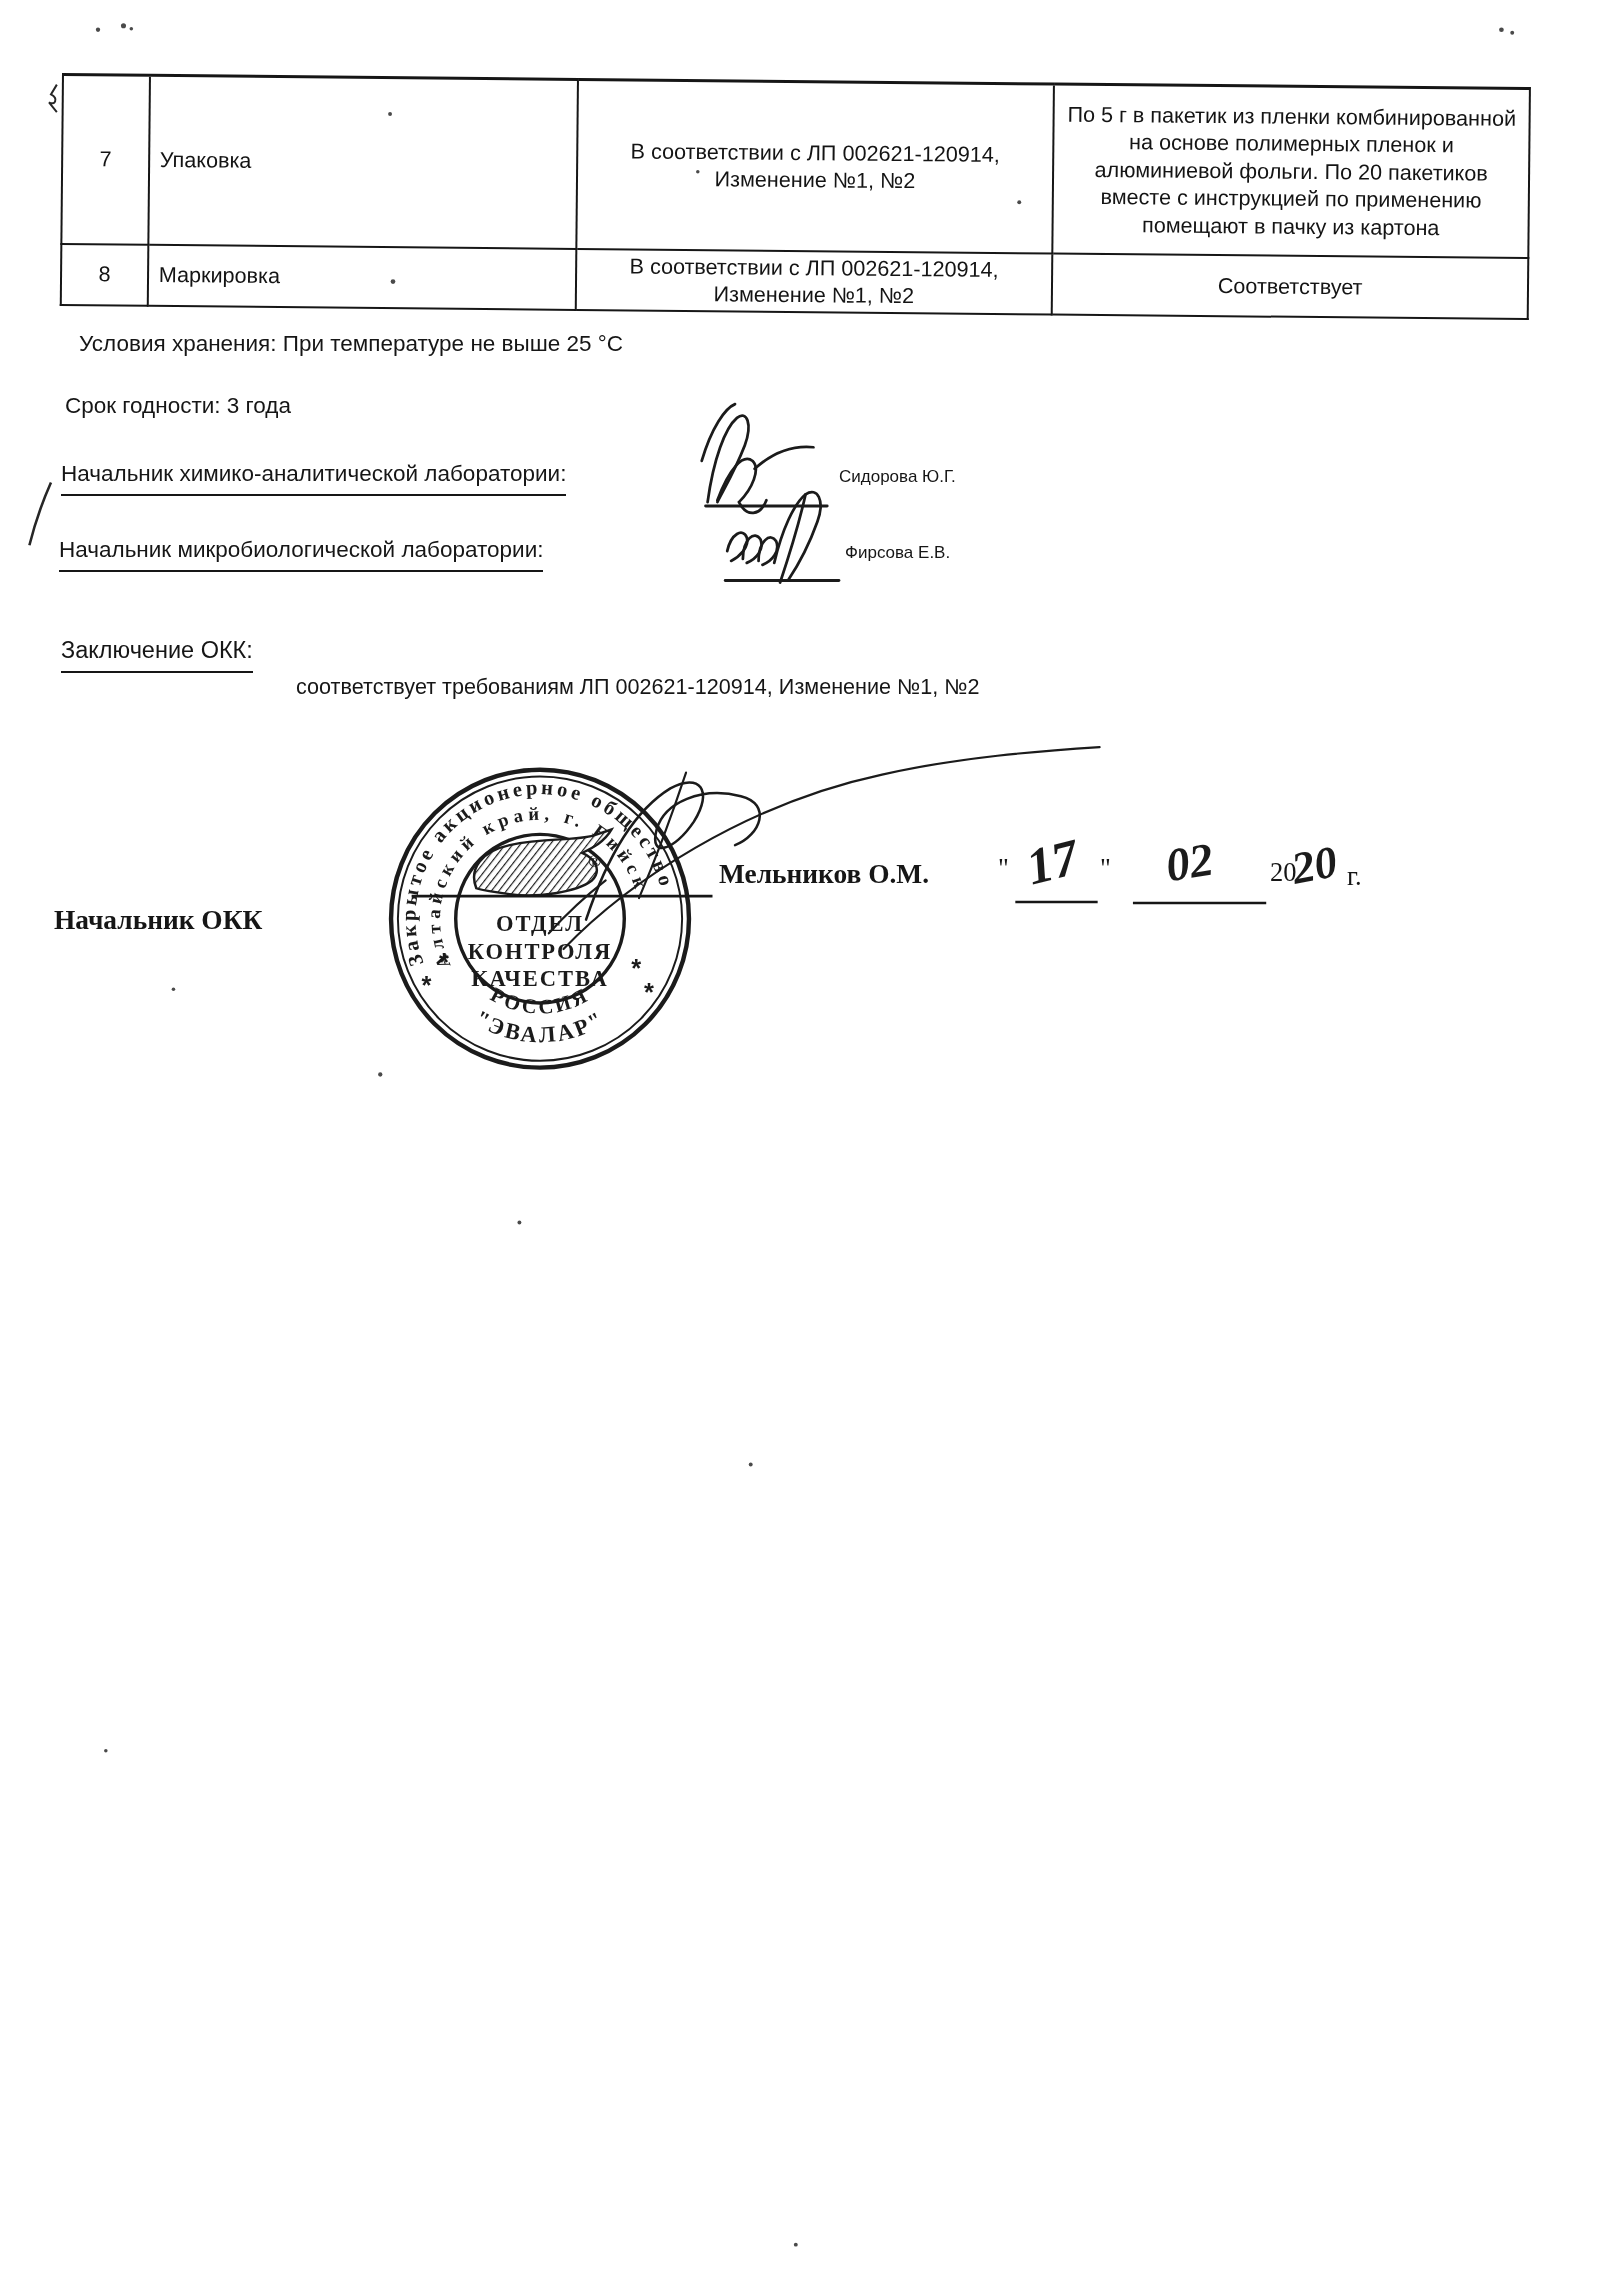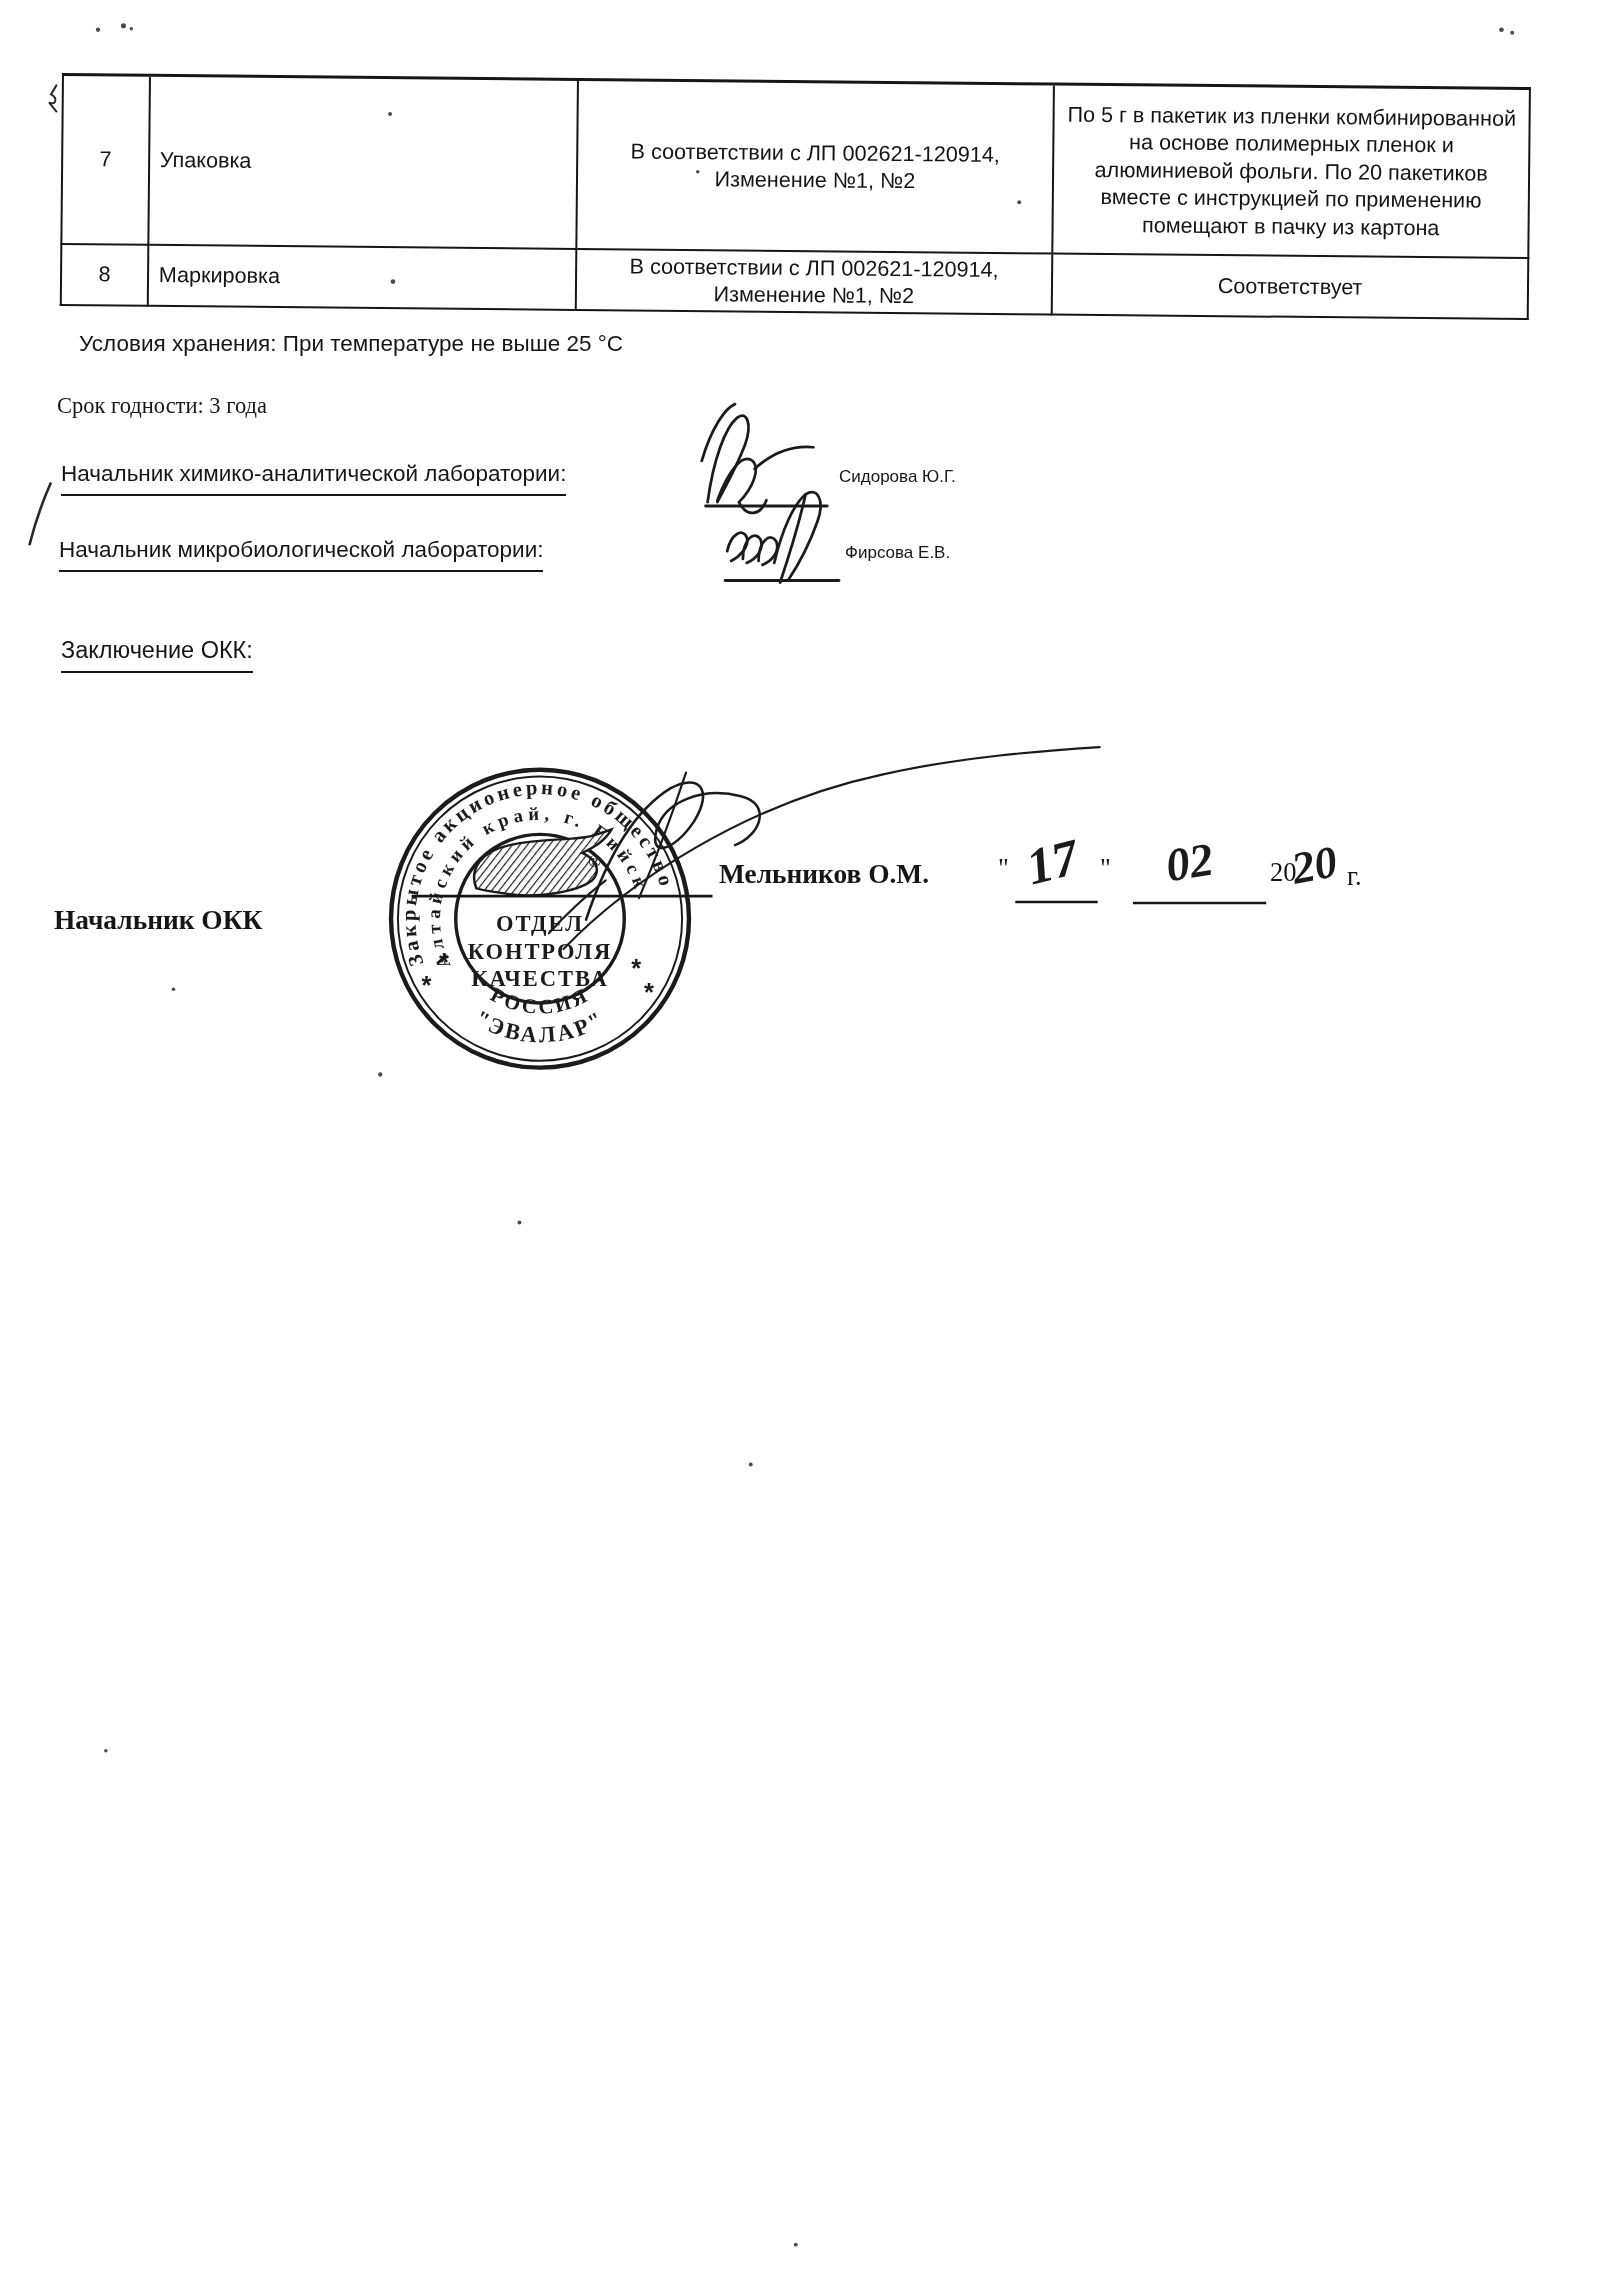--- a/index.html
+++ b/index.html
@@ -56,29 +56,30 @@
     <tr class="r8">
       <td class="c-num">8</td>
       <td class="c-name">Маркировка</td>
       <td class="c-mid">В соответствии с ЛП 002621-120914, Изменение №1, №2</td>
       <td class="c-res">Соответствует</td>
     </tr>
   </tbody>
     </table>
 
   <div class="line" style="left:79px;top:331px;">Условия хранения: При температуре не выше 25 °С</div>
-  <div class="line" style="left:57px;top:393px;font-family:Liberation Serif, serif;">Срок годности: 3 года</div>
+  <div class="line" style="left:65px;top:393px;">Срок годности: 3 года</div>
 
   <div class="btitle" style="left:61px;top:461px;">Начальник химико-аналитической лаборатории:</div>
   <div class="sig-name" style="left:839px;top:467px;">Сидорова Ю.Г.</div>
 
   <div class="btitle" style="left:59px;top:537px;">Начальник микробиологической лаборатории:</div>
   <div class="sig-name" style="left:845px;top:543px;">Фирсова Е.В.</div>
 
   <div class="btitle" style="left:61px;top:637px;font-size:23.5px;">Заключение ОКК:</div>
+  <div class="concl-line" style="left:296px;top:674px;">соответствует требованиям  ЛП 002621-120914, Изменение №1, №2</div>
 
   <div class="okk-title serifb" style="left:54px;top:874px;">Начальник ОКК</div>
   <div class="okk-name serifb" style="left:719px;top:859px;">Мельников О.М.</div>
 
   <div class="date-print" style="left:998px;top:853px;">"</div>
   <div class="date-print" style="left:1100px;top:853px;">"</div>
   <div class="date-print" style="left:1270px;top:857px;">20</div>
   <div class="date-print" style="left:1347px;top:861px;">г.</div>
 
   <div class="hand day" style="left:1027px;top:833px;">17</div>

